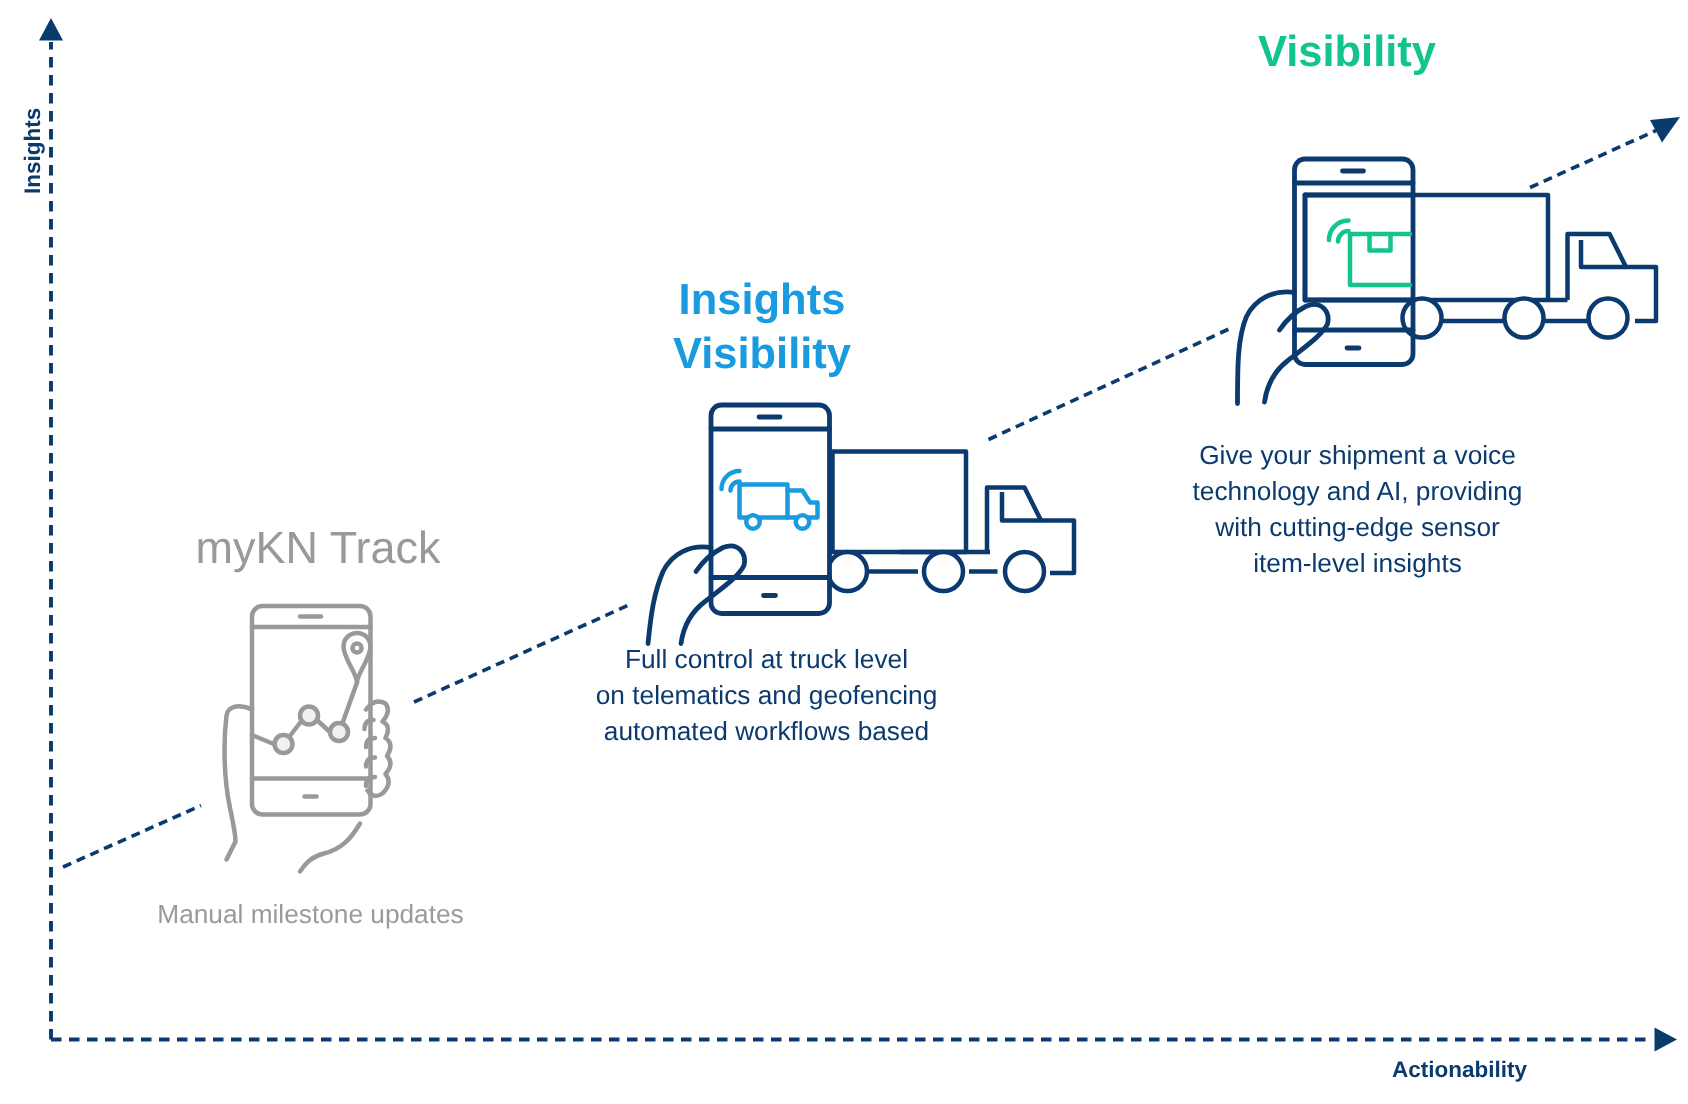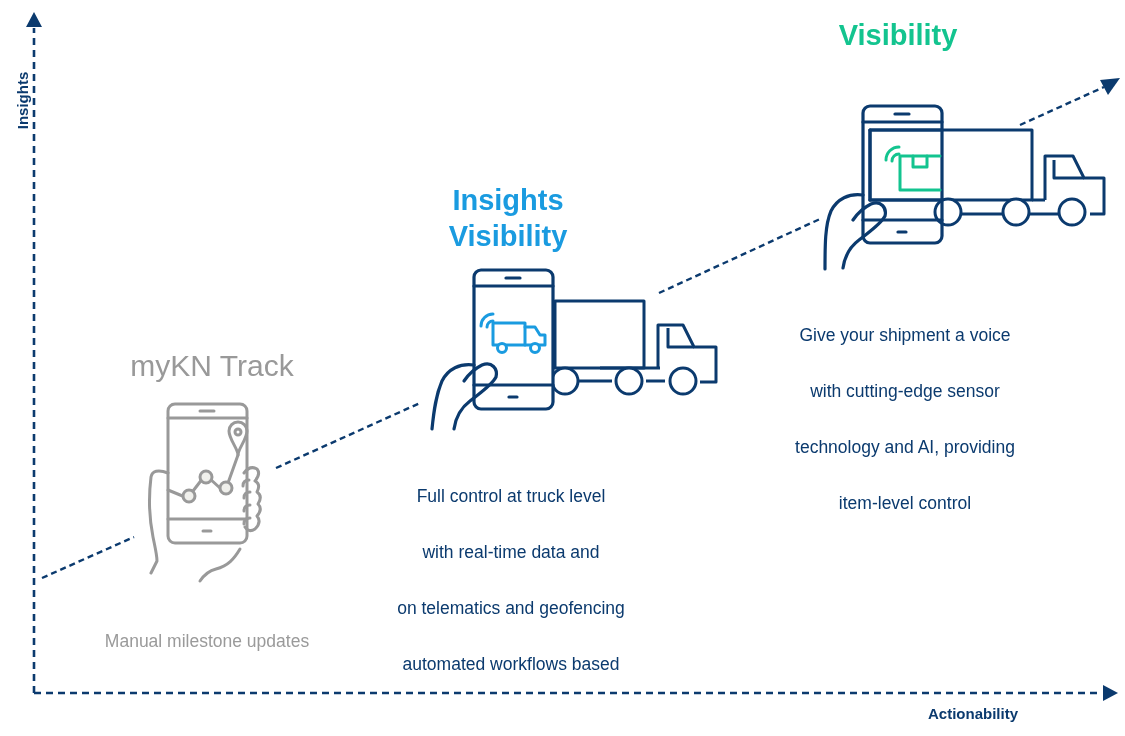--- a/index.html
+++ b/index.html
@@ -9,23 +9,23 @@
   .txt { position: absolute; text-align: center; white-space: nowrap; }
   .axis-label { color: #0b3a6e; font-weight: bold; font-size: 15px; position: absolute; }
   #y-label { left: -8px; top: 92px; transform: rotate(-90deg); transform-origin: center; width: 60px; text-align: center; }
   #x-label { left: 928px; top: 705px; }
   .stage-title { font-weight: bold; font-size: 29px; line-height: 36px; }
   #t1 { left: 112px; top: 348px; width: 200px; color: #999999; font-weight: normal; font-size: 30px; }
   #t2 { left: 408px; top: 182px; width: 200px; color: #1a9be0; }
   #t3 { left: 813px; top: 17px; width: 170px; color: #13c48f; }
   .desc { font-size: 17.5px; line-height: 24px; color: #0b3a6e; }
   #d1 { left: 82px; top: 597px; width: 250px; color: #9a9a9a; text-align: center; }
-  #d2 { left: 376px; top: 452px; width: 270px; }
+  #d2 { left: 376px; top: 427px; width: 270px; }
   #d3 { left: 770px; top: 291px; width: 270px; }
-  .line { white-space: nowrap; margin-top: 32px; }
+  .line { white-space: nowrap; }
 </style>
 </head>
 <body>
 
 <svg id="diagram" width="1125" height="736" viewBox="0 0 1125 736" xmlns="http://www.w3.org/2000/svg">
 
   <g stroke="#0b3a6e" stroke-width="2.6" fill="none">
     <line x1="34" y1="693" x2="34" y2="28" stroke-dasharray="7,5"></line>
   </g>
   <polygon points="34,12 26,27 42,27" fill="#0b3a6e"></polygon>
@@ -130,26 +130,25 @@
 <div id="d1" class="txt desc">
   <div class="line">Manual milestone updates</div>
 </div>
 
 <div id="t2" class="txt stage-title">
   <div>Insights</div>
   <div>Visibility</div>
 </div>
 <div id="d2" class="txt desc">
   <div class="line">Full control at truck level</div>
-  <div class="line">with real-time data and</div>
   <div class="line">on telematics and geofencing</div>
   <div class="line">automated workflows based</div>
 </div>
 
 <div id="t3" class="txt stage-title">
   <div>Visibility</div>
 </div>
 <div id="d3" class="txt desc">
   <div class="line">Give your shipment a voice</div>
+  <div class="line">technology and AI, providing</div>
   <div class="line">with cutting-edge sensor</div>
-  <div class="line">technology and AI, providing</div>
-  <div class="line">item-level control</div>
+  <div class="line">item-level insights</div>
 </div>
 
 </body></html>

